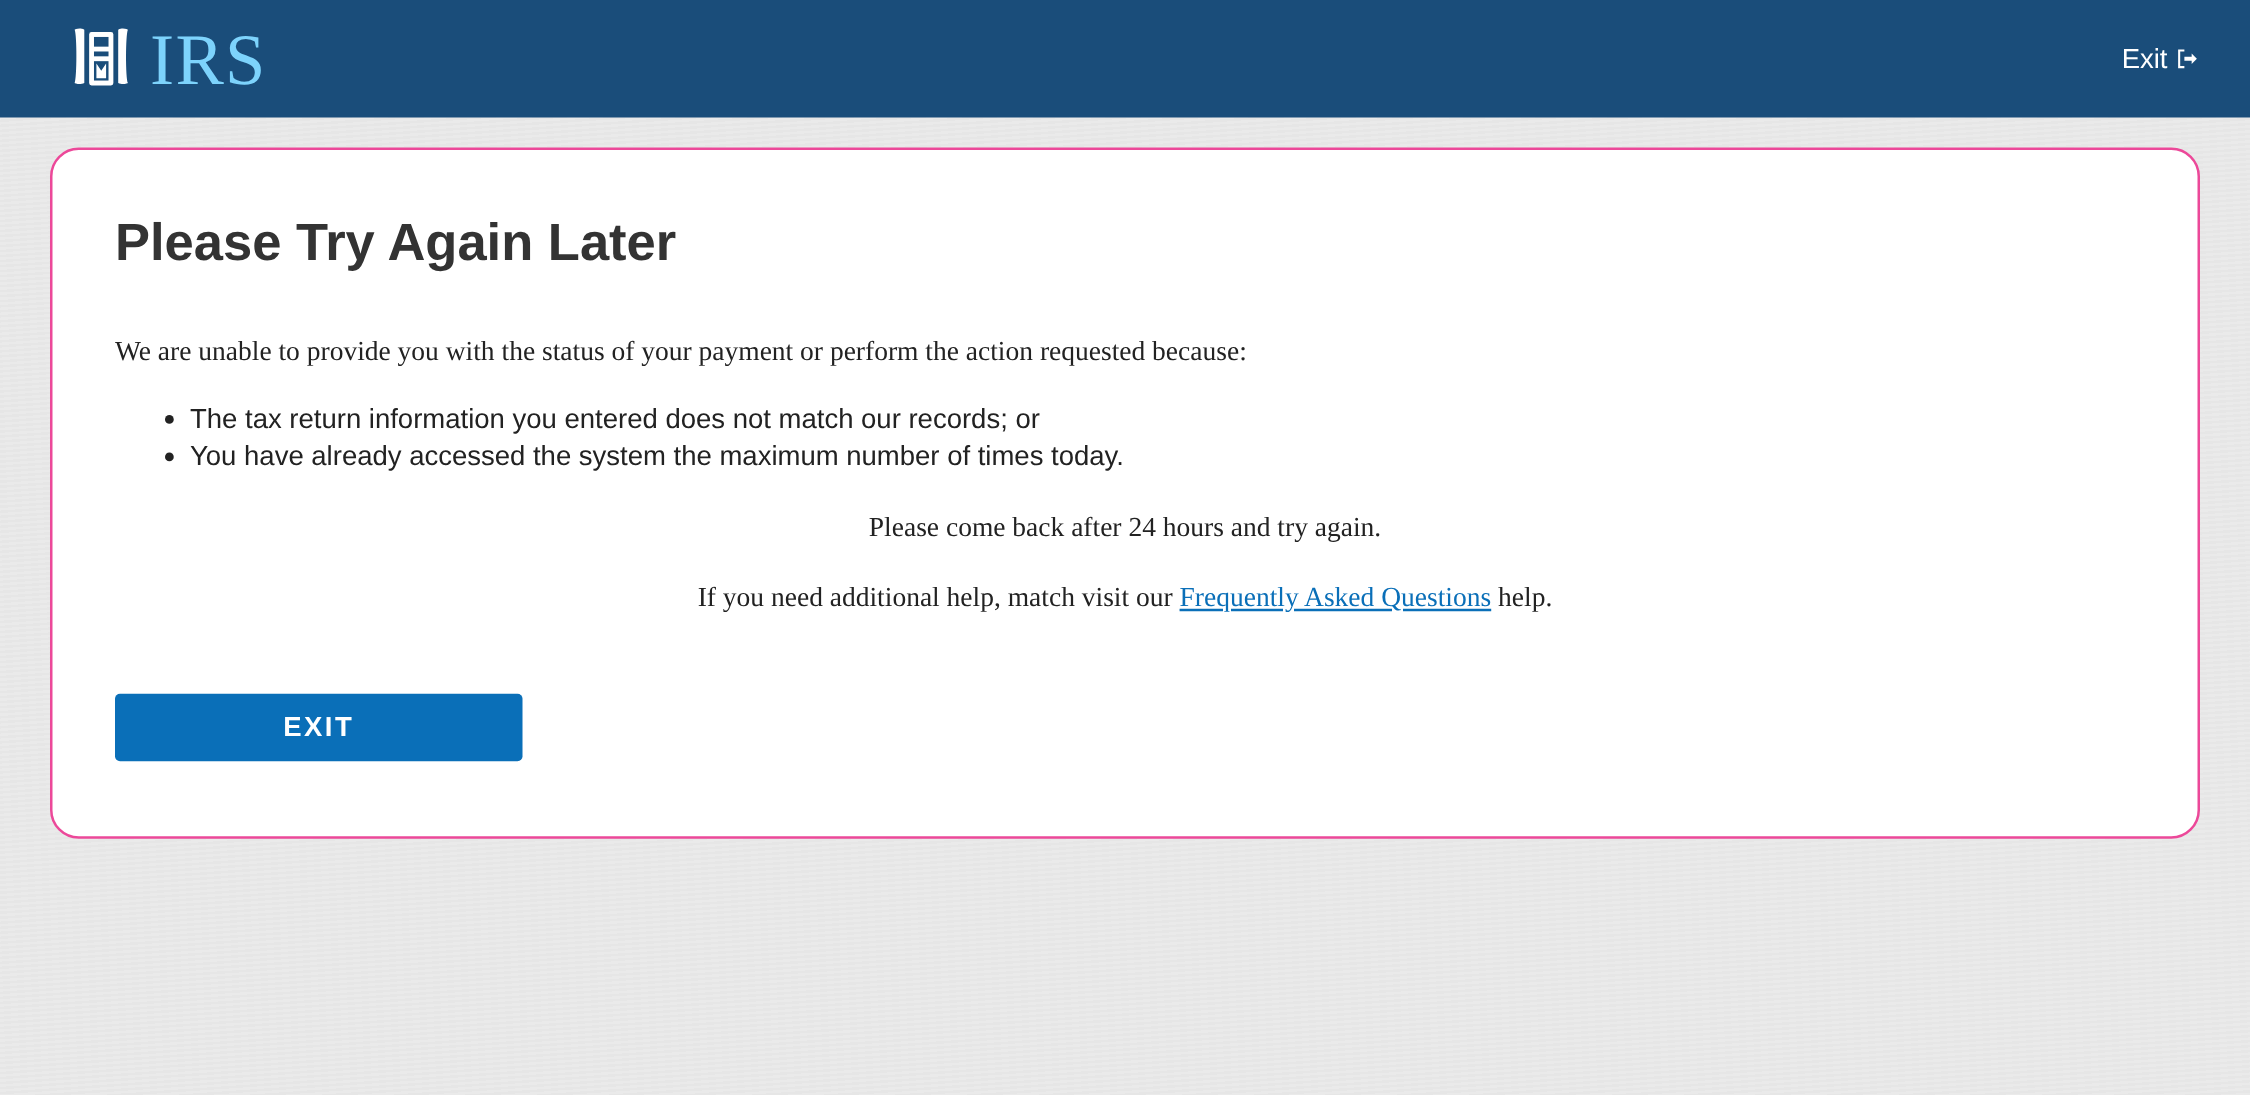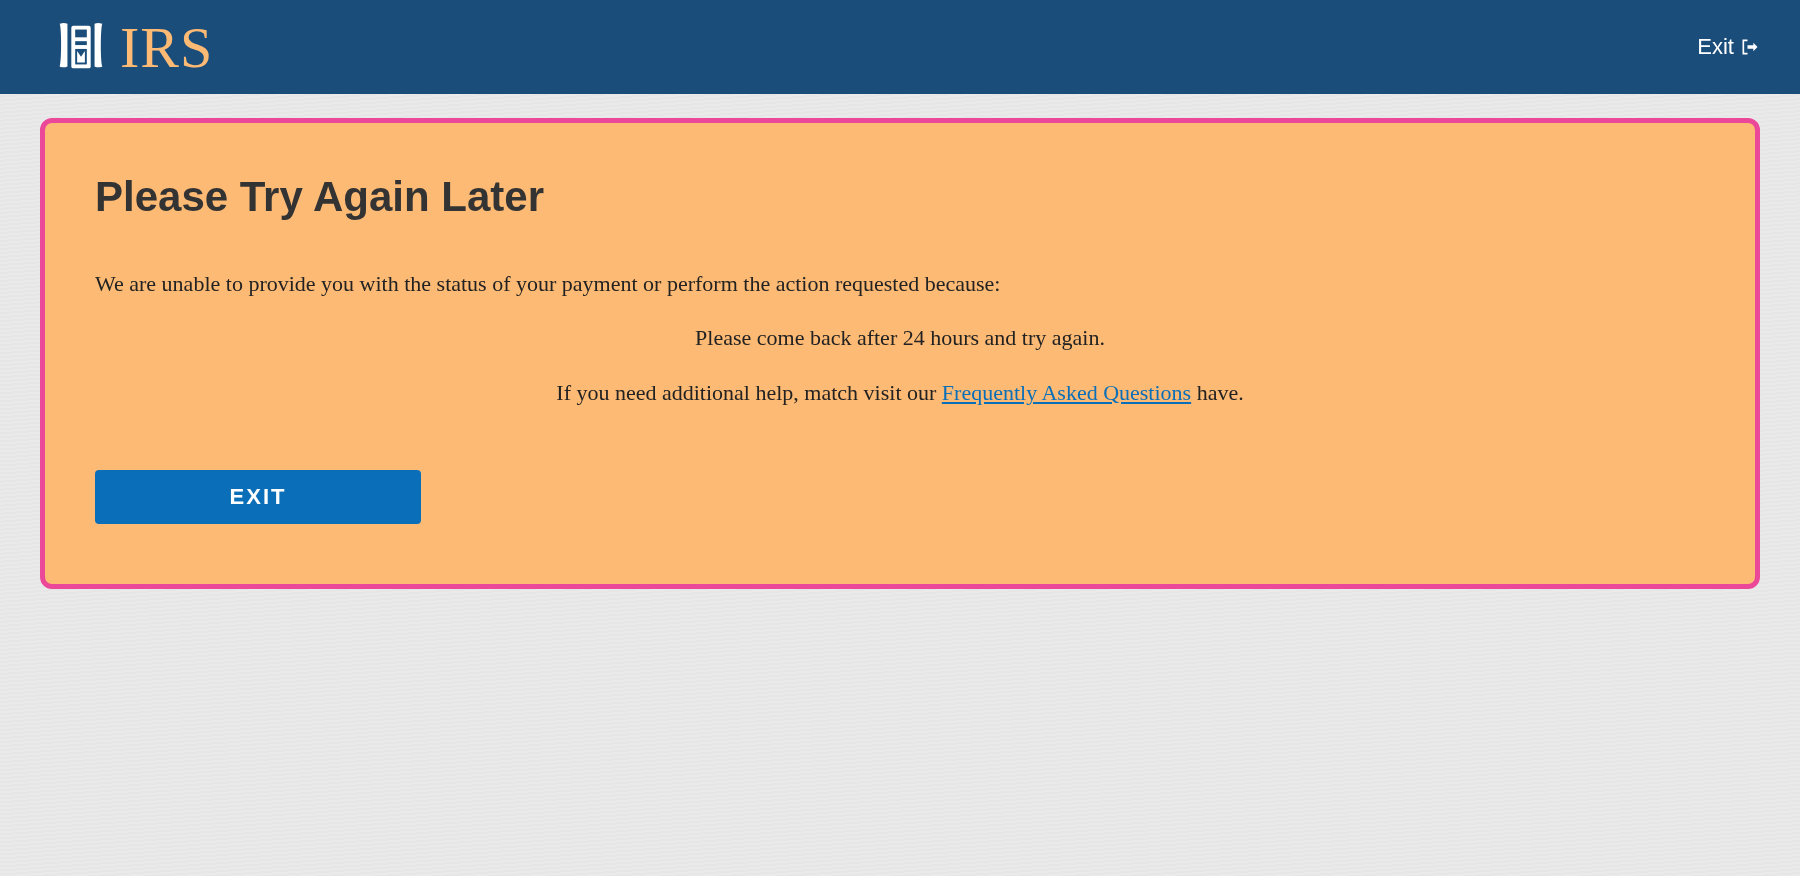--- a/index.html
+++ b/index.html
@@ -23,21 +23,21 @@
       background: #1a4d7a;
       height: 94px;
       display: flex;
       align-items: center;
       justify-content: space-between;
       padding: 0 40px 0 50px;
     }
     .logo {
       display: flex;
       align-items: center;
-      color: #fdba74;
+      color: #7dd3fc;
       gap: 8px;
     }
     .logo-seal {
       width: 62px;
       height: 62px;
     }
     .logo-text {
       font-size: 58px;
       font-weight: 400;
       letter-spacing: 1px;
@@ -53,23 +53,23 @@
       text-decoration: none;
     }
     .exit-icon {
       width: 20px;
       height: 20px;
     }
     .content-wrapper {
       padding: 24px 40px;
     }
     .card {
-      background: #fdba74;
-      border: 5px solid #ec4899;
-      border-radius: 12px;
+      background: #ffffff;
+      border: 2px solid #ec4899;
+      border-radius: 23px;
       padding: 50px 50px 60px 50px;
     }
     .page-title {
       font-size: 42px;
       font-weight: 700;
       color: #333333;
       margin-bottom: 48px;
     }
     .body-text {
       font-size: 22px;
@@ -141,22 +141,26 @@
     </svg>
   </a>
 </div>
 
 <div class="content-wrapper">
   <div class="card">
     <h1 class="page-title">Please Try Again Later</h1>
 
     <p class="body-text intro">We are unable to provide you with the status of your payment or perform the action requested because:</p>
 
+    <ul class="reason-list">
+      <li>The tax return information you entered does not match our records; or</li>
+      <li>You have already accessed the system the maximum number of times today.</li>
+    </ul>
 
     <p class="body-text para">Please come back after 24 hours and try again.</p>
 
     <p class="body-text para">
-      <span class="help-para">If you need additional help, match visit our </span><a class="faq-link">Frequently Asked Questions</a><span class="help-para"> have.</span>
+      <span class="help-para">If you need additional help, match visit our </span><a class="faq-link">Frequently Asked Questions</a><span class="help-para"> help.</span>
     </p>
 
     <button class="exit-button">EXIT</button>
   </div>
 </div>
 
 </body></html>

